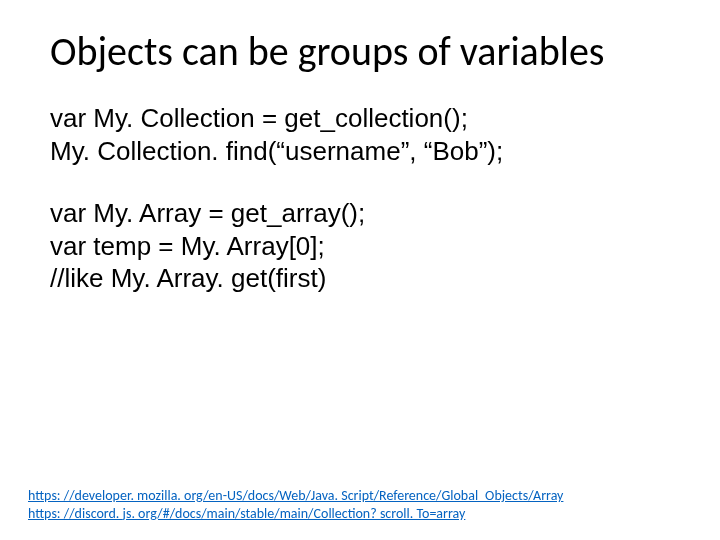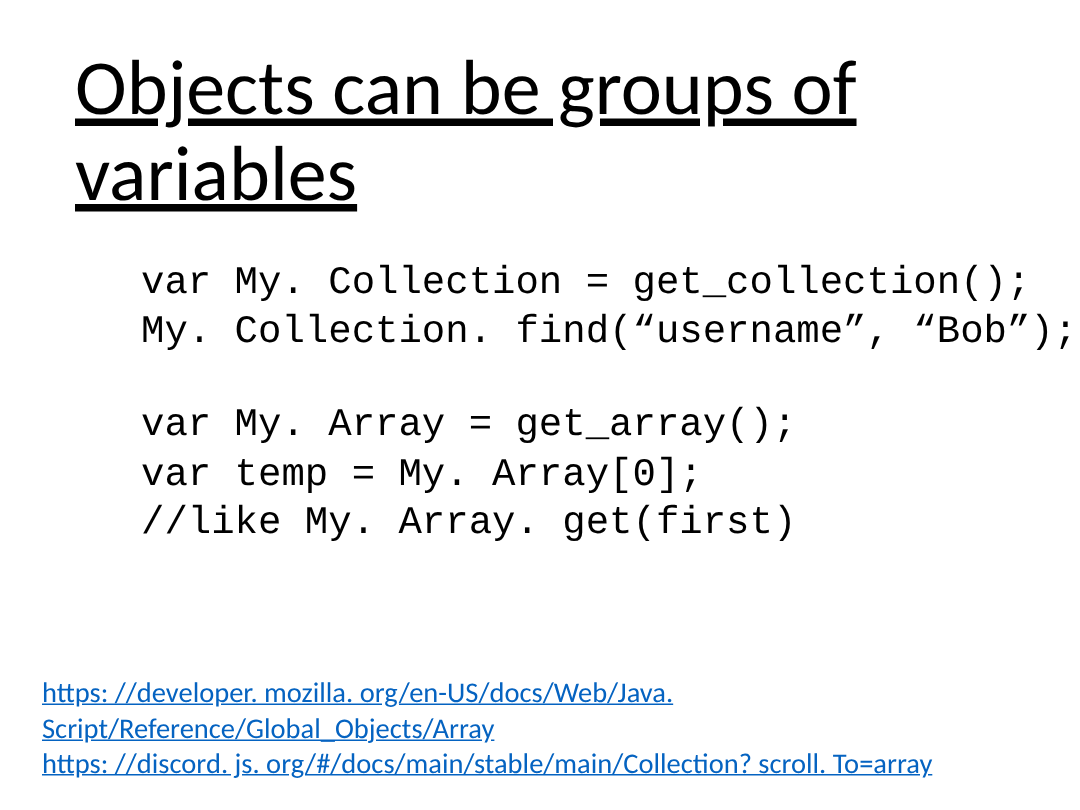--- a/index.html
+++ b/index.html
@@ -13,44 +13,42 @@
     overflow: hidden;
   }
   .slide {
     box-sizing: border-box;
     width: 720px;
     height: 540px;
     padding: 30px 40px 20px 50px;
     position: relative;
   }
   .title {
-    font-size: 52px;
+    font-size: 40px;
     font-weight: 400;
     line-height: 1.1;
     margin: 0 0 28px 0;
     letter-spacing: 0px;
-    text-decoration: underline;
   }
   .codeblock {
-    font-family: Liberation Mono, monospace;
+    font-family: Liberation Sans, sans-serif;
     font-size: 26px;
     line-height: 1.25;
     white-space: pre;
     color: #000;
-    margin-left: 44px;
   }
   .gap {
     height: 30px;
   }
   .links {
     position: absolute;
     left: 28px;
     bottom: 18px;
     font-family: Calibri, Arial, sans-serif;
-    font-size: 19px;
+    font-size: 14px;
     line-height: 1.25;
   }
   .links a {
     color: #0563c1;
     text-decoration: underline;
     display: block;
   }
 </style>
 </head>
 <body>

